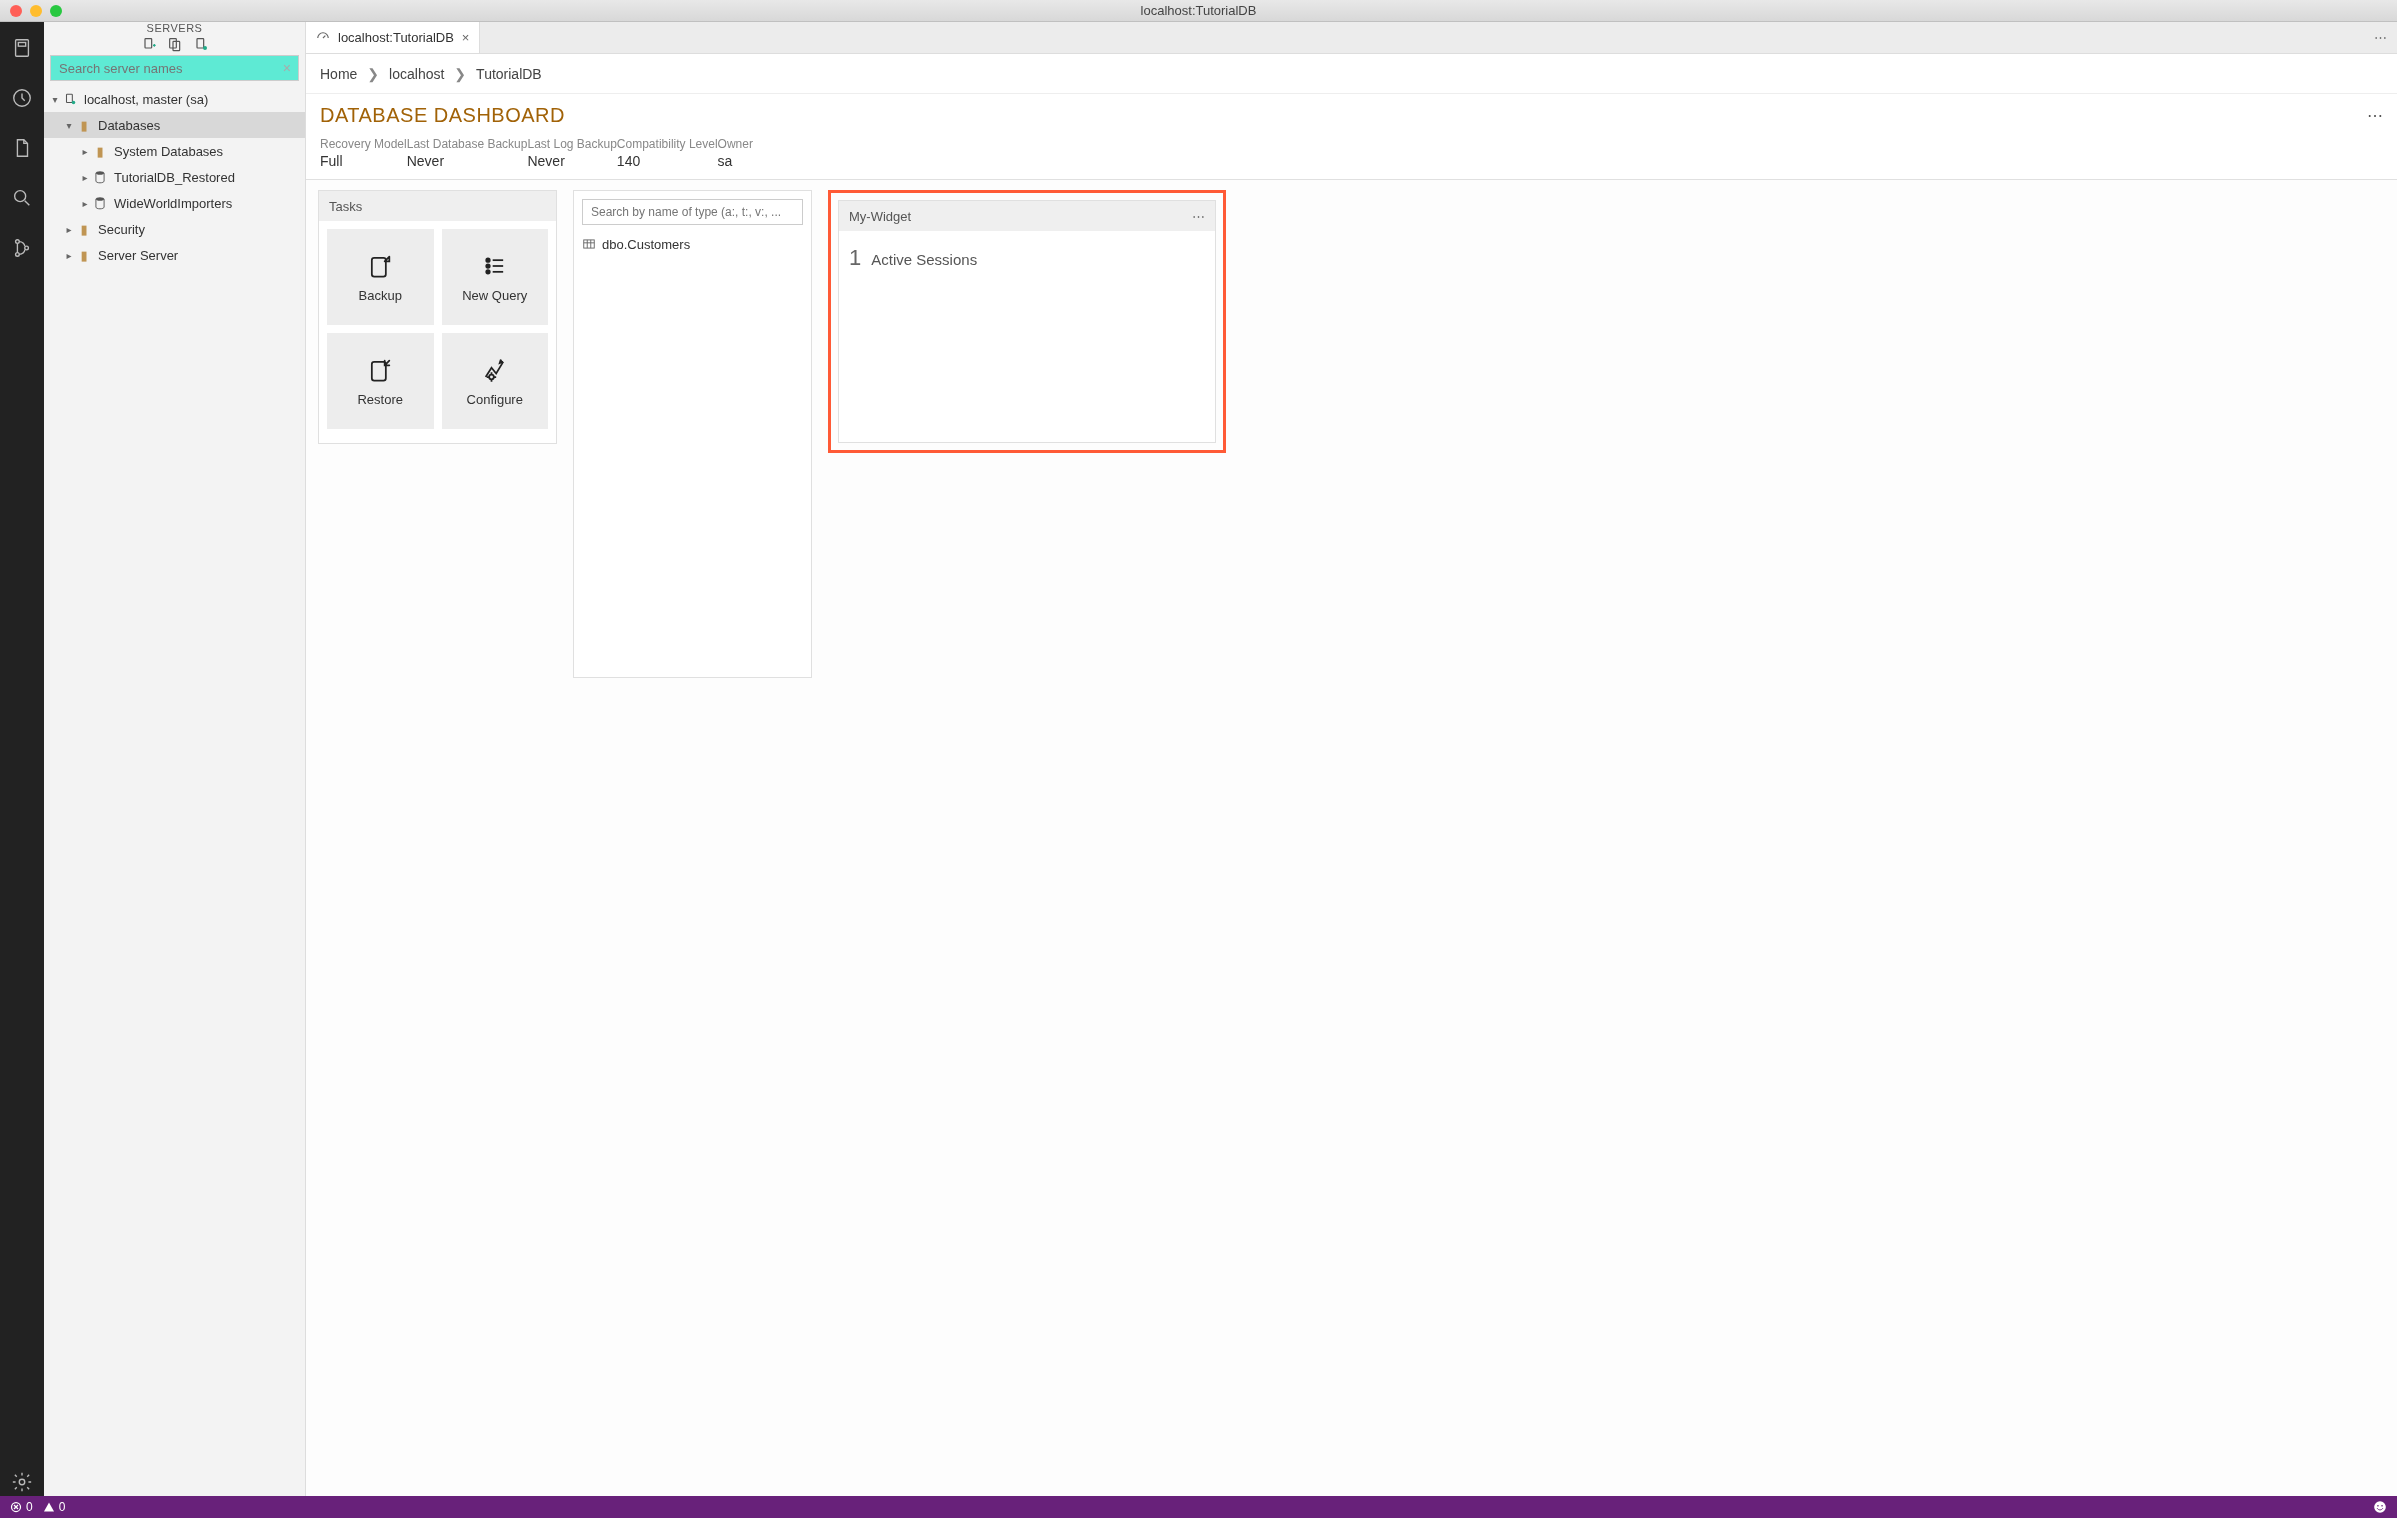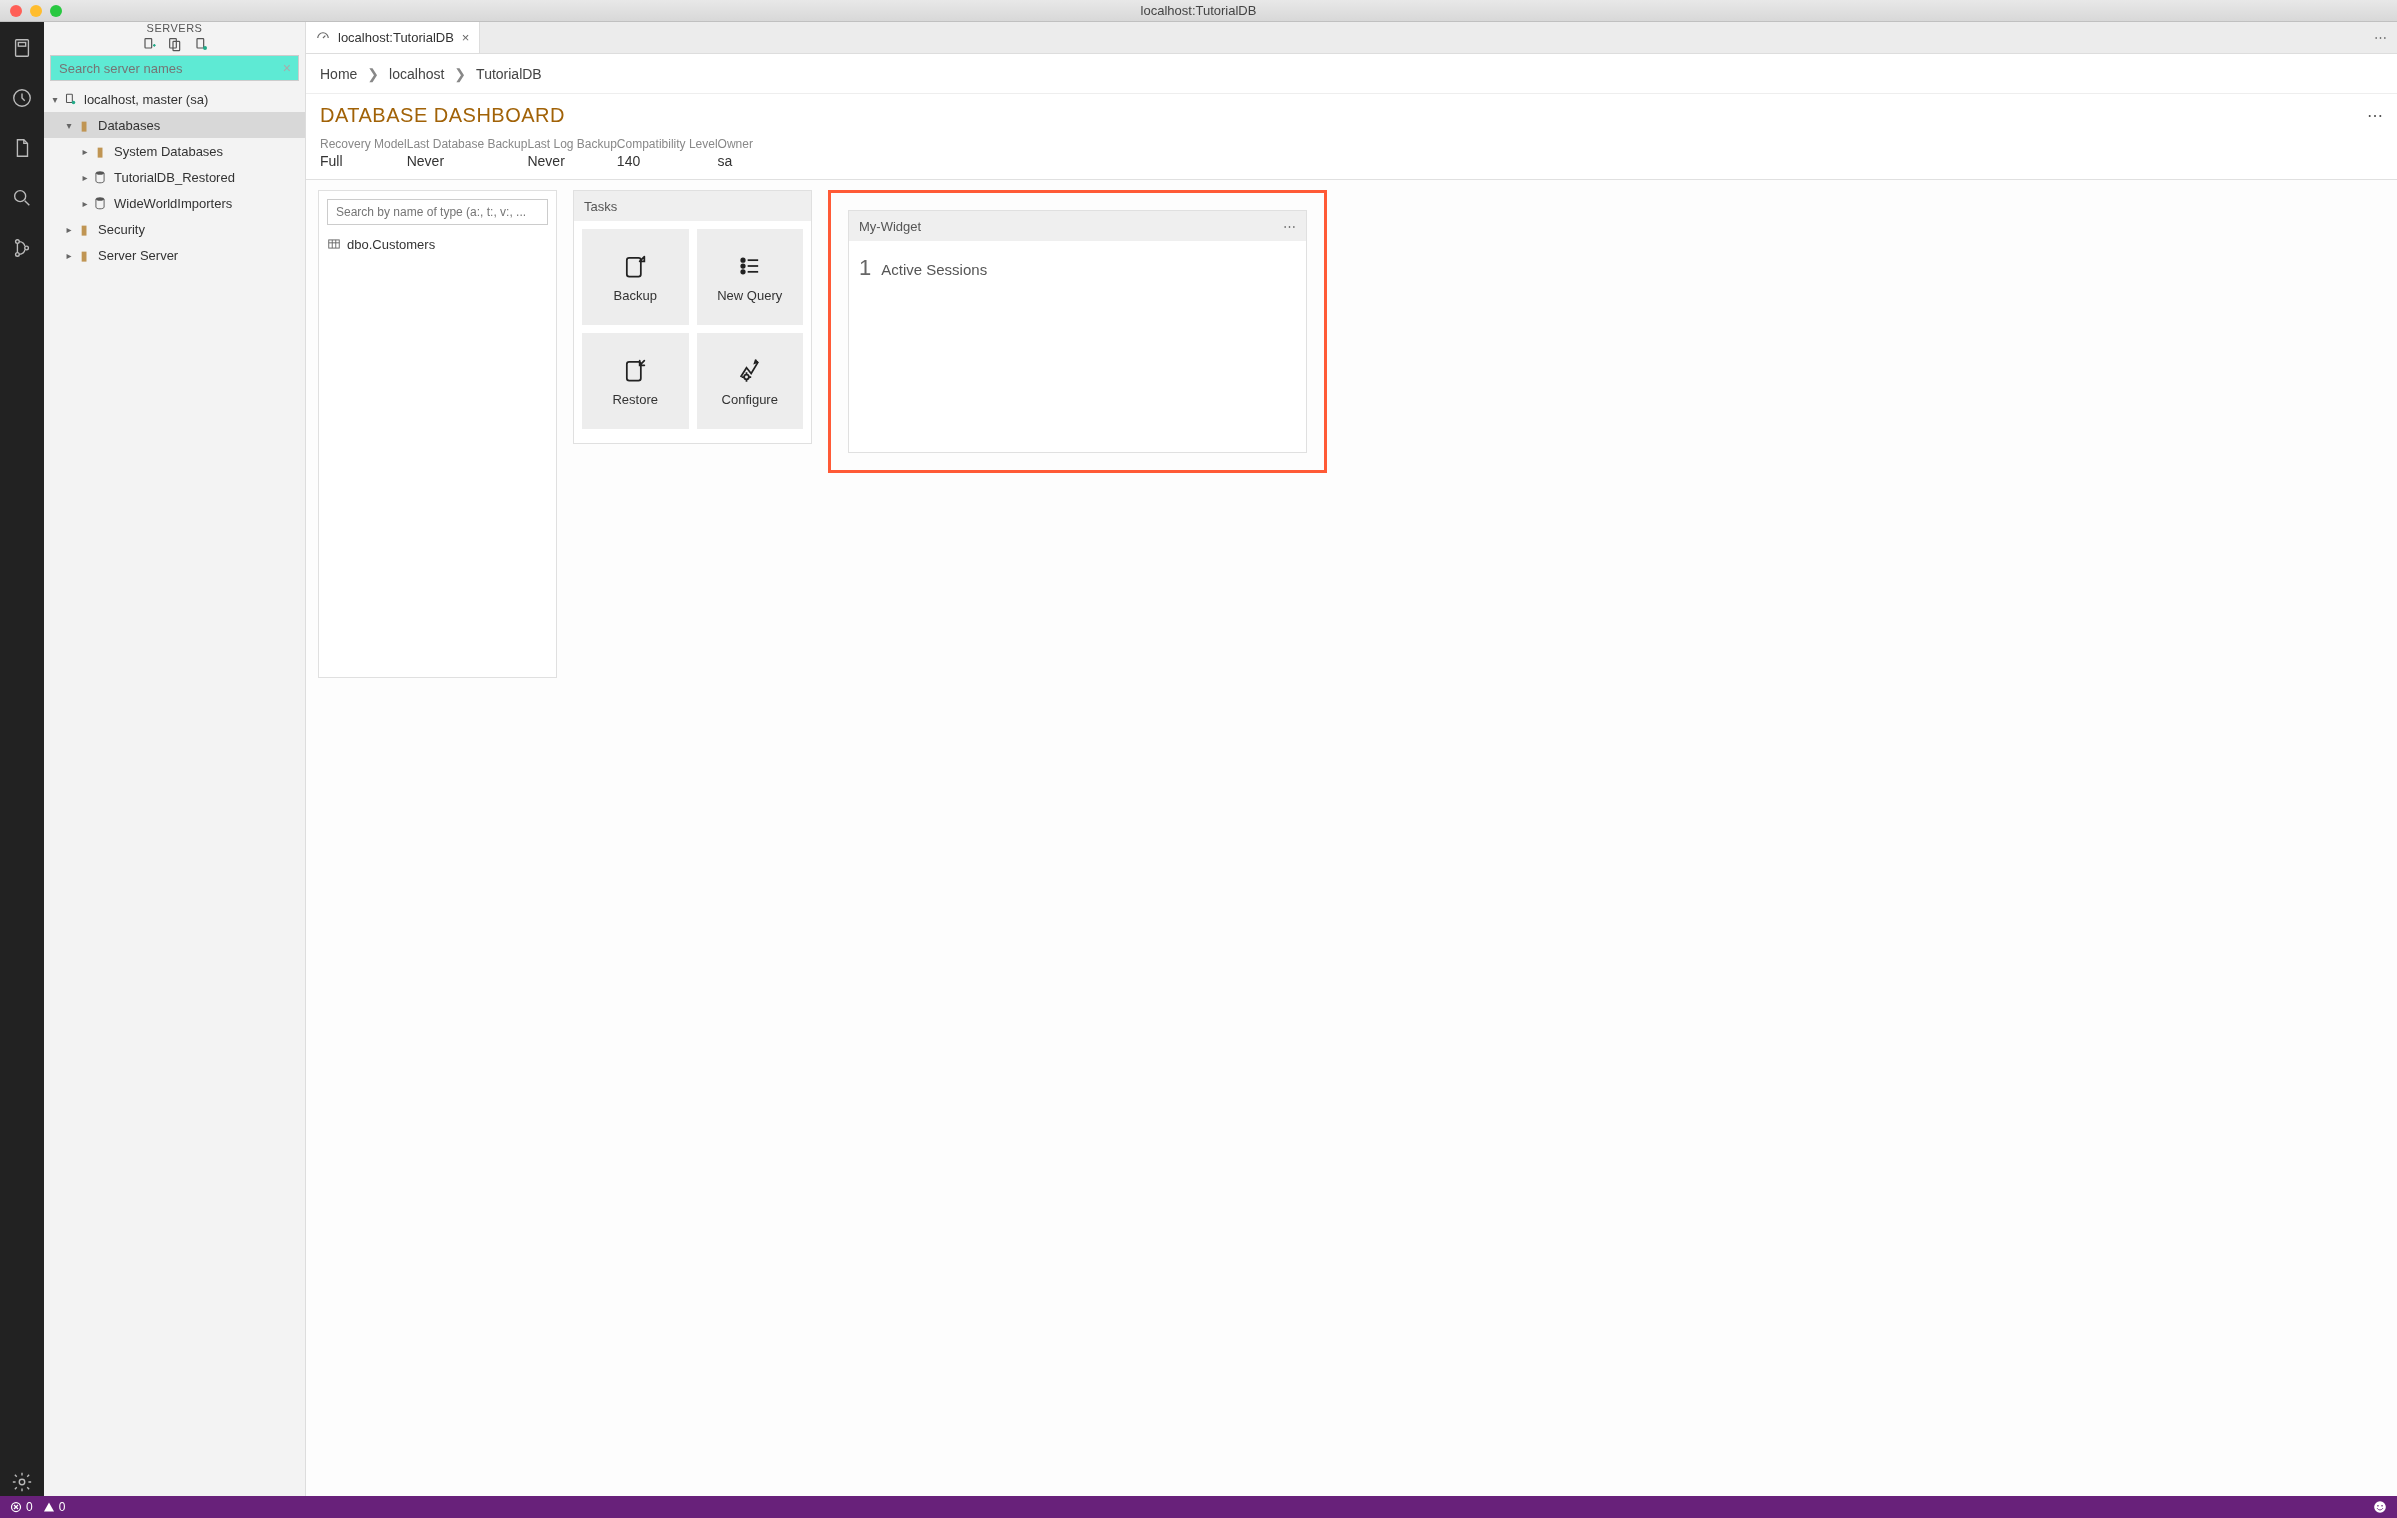--- a/index.html
+++ b/index.html
@@ -78,21 +78,21 @@
   
   
   .objects-widget{ width:239px; min-height:488px;}
   .obj-search-wrap{ padding:8px;}
   .obj-search{ width:100%; height:26px; border:1px solid #ccc; padding:0 8px; font-size:12px; color:#666;}
   .obj-list{ padding:0 8px;}
   .obj-row{ display:flex; align-items:center; gap:6px; height:22px; font-size:13px; cursor:pointer;}
   .obj-row .tbl-icon{color:#666;}
   
   
-  .my-widget-wrap{ border:3px solid #ff5a36; padding:17px; width:499px;}
+  .my-widget-wrap{ border:3px solid #ff5a36; padding:7px; width:398px;}
   .my-widget{ border:1px solid #e0e0e0; background:#fff; min-height:243px;}
   .my-body{ padding:14px 10px; display:flex; align-items:baseline; gap:10px;}
   .my-number{ font-size:22px; color:#666;}
   .my-label{ font-size:15px; color:#555;}
   
   
   .statusbar{ height:22px; background:#68217a; color:#fff; display:flex; align-items:center; padding:0 10px; font-size:12px; gap:10px;}
   .statusbar .flex{flex:1;}
   .statusbar .item{display:flex; align-items:center; gap:4px; cursor:pointer;}
   
@@ -283,37 +283,20 @@
           <div class="value">140</div>
         </div>
         <div class="dash-prop">
           <div class="label">Owner</div>
           <div class="value">sa</div>
         </div>
       </div>
     </div>
 
     <div class="dash-body">
-
-      <div class="widget objects-widget">
-        <div class="obj-search-wrap">
-          <input class="obj-search" placeholder="Search by name of type (a:, t:, v:, ..." style="">
-        </div>
-        <div class="obj-list">
-          <div class="obj-row">
-            <span class="tbl-icon">
-                <svg width="14" height="14" viewBox="0 0 24 24" fill="none" stroke="currentColor" stroke-width="1.6">
-                  <rect x="3" y="5" width="18" height="14"></rect>
-                  <path d="M3 10h18M9 5v14M15 5v14"></path>
-                </svg>
-              </span>
-            <span>dbo.Customers</span>
-          </div>
-        </div>
-      </div>
 
       <div class="widget tasks-widget">
         <div class="widget-header">
           <span>Tasks</span>
           <span class="flex"></span>
         </div>
         <div class="task-grid">
           <div class="task-btn">
             <svg viewBox="0 0 24 24">
                 <rect x="5" y="5" width="12" height="16" rx="2"></rect>
@@ -344,20 +327,37 @@
                 <path d="M4 18l5-8 4 5 6-10"></path>
                 <path d="M19 5l-3 1 1-3" fill="#222"></path>
                 <circle cx="9" cy="18" r="2"></circle>
                 <path d="M9 16v-2M9 20v2M7 18h-2M11 18h2"></path>
               </svg>
             <span>Configure</span>
           </div>
         </div>
       </div>
 
+      <div class="widget objects-widget">
+        <div class="obj-search-wrap">
+          <input class="obj-search" placeholder="Search by name of type (a:, t:, v:, ..." style="">
+        </div>
+        <div class="obj-list">
+          <div class="obj-row">
+            <span class="tbl-icon">
+                <svg width="14" height="14" viewBox="0 0 24 24" fill="none" stroke="currentColor" stroke-width="1.6">
+                  <rect x="3" y="5" width="18" height="14"></rect>
+                  <path d="M3 10h18M9 5v14M15 5v14"></path>
+                </svg>
+              </span>
+            <span>dbo.Customers</span>
+          </div>
+        </div>
+      </div>
+
       <div class="my-widget-wrap">
         <div class="my-widget">
           <div class="widget-header">
             <span>My-Widget</span>
             <span class="flex"></span>
             <span class="more">⋯</span>
           </div>
           <div class="my-body">
             <span class="my-number">1</span>
             <span class="my-label">Active Sessions</span>

